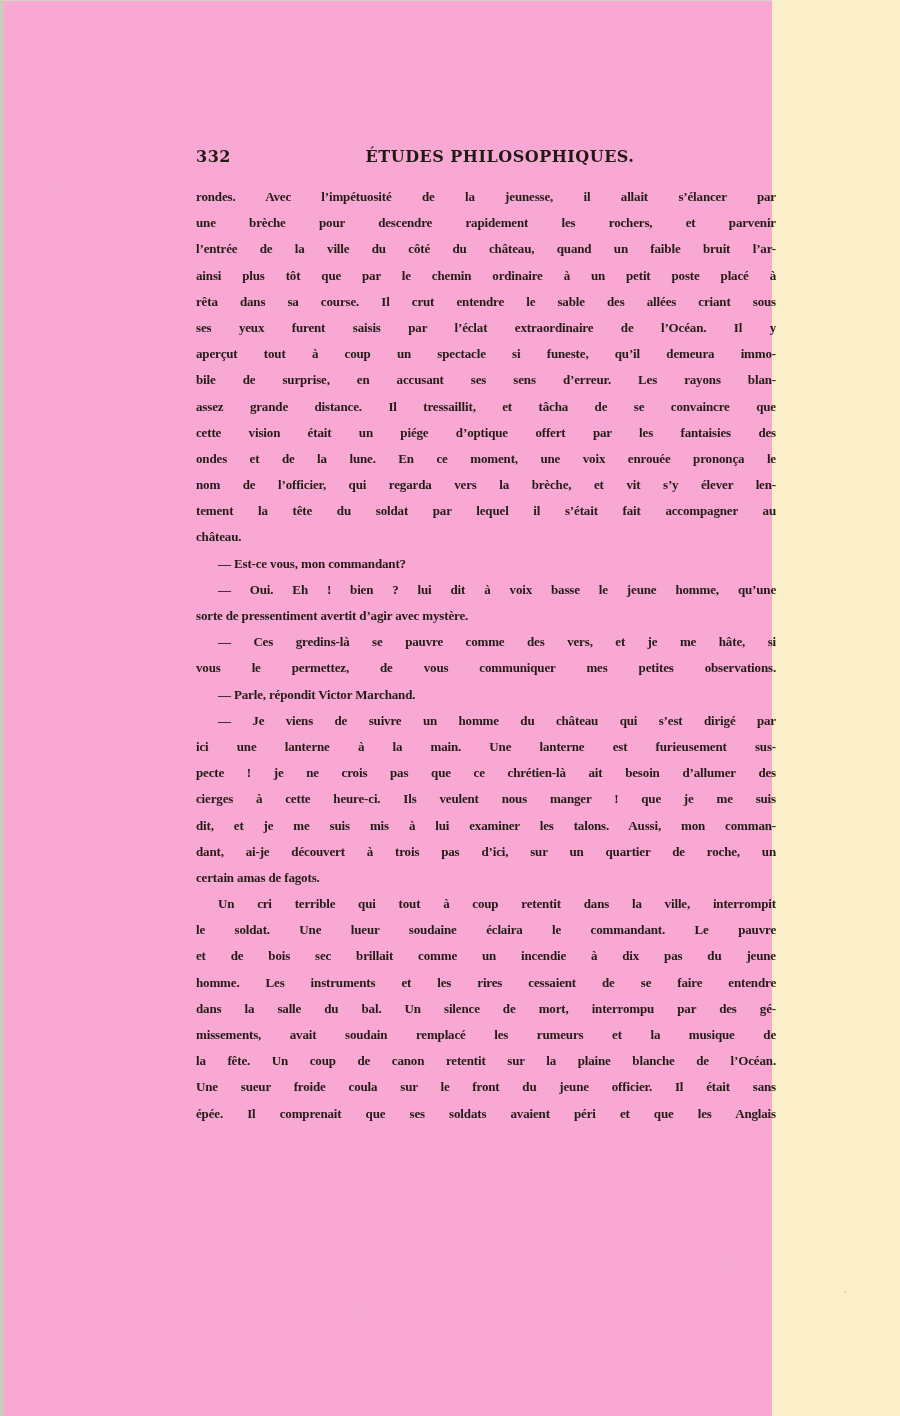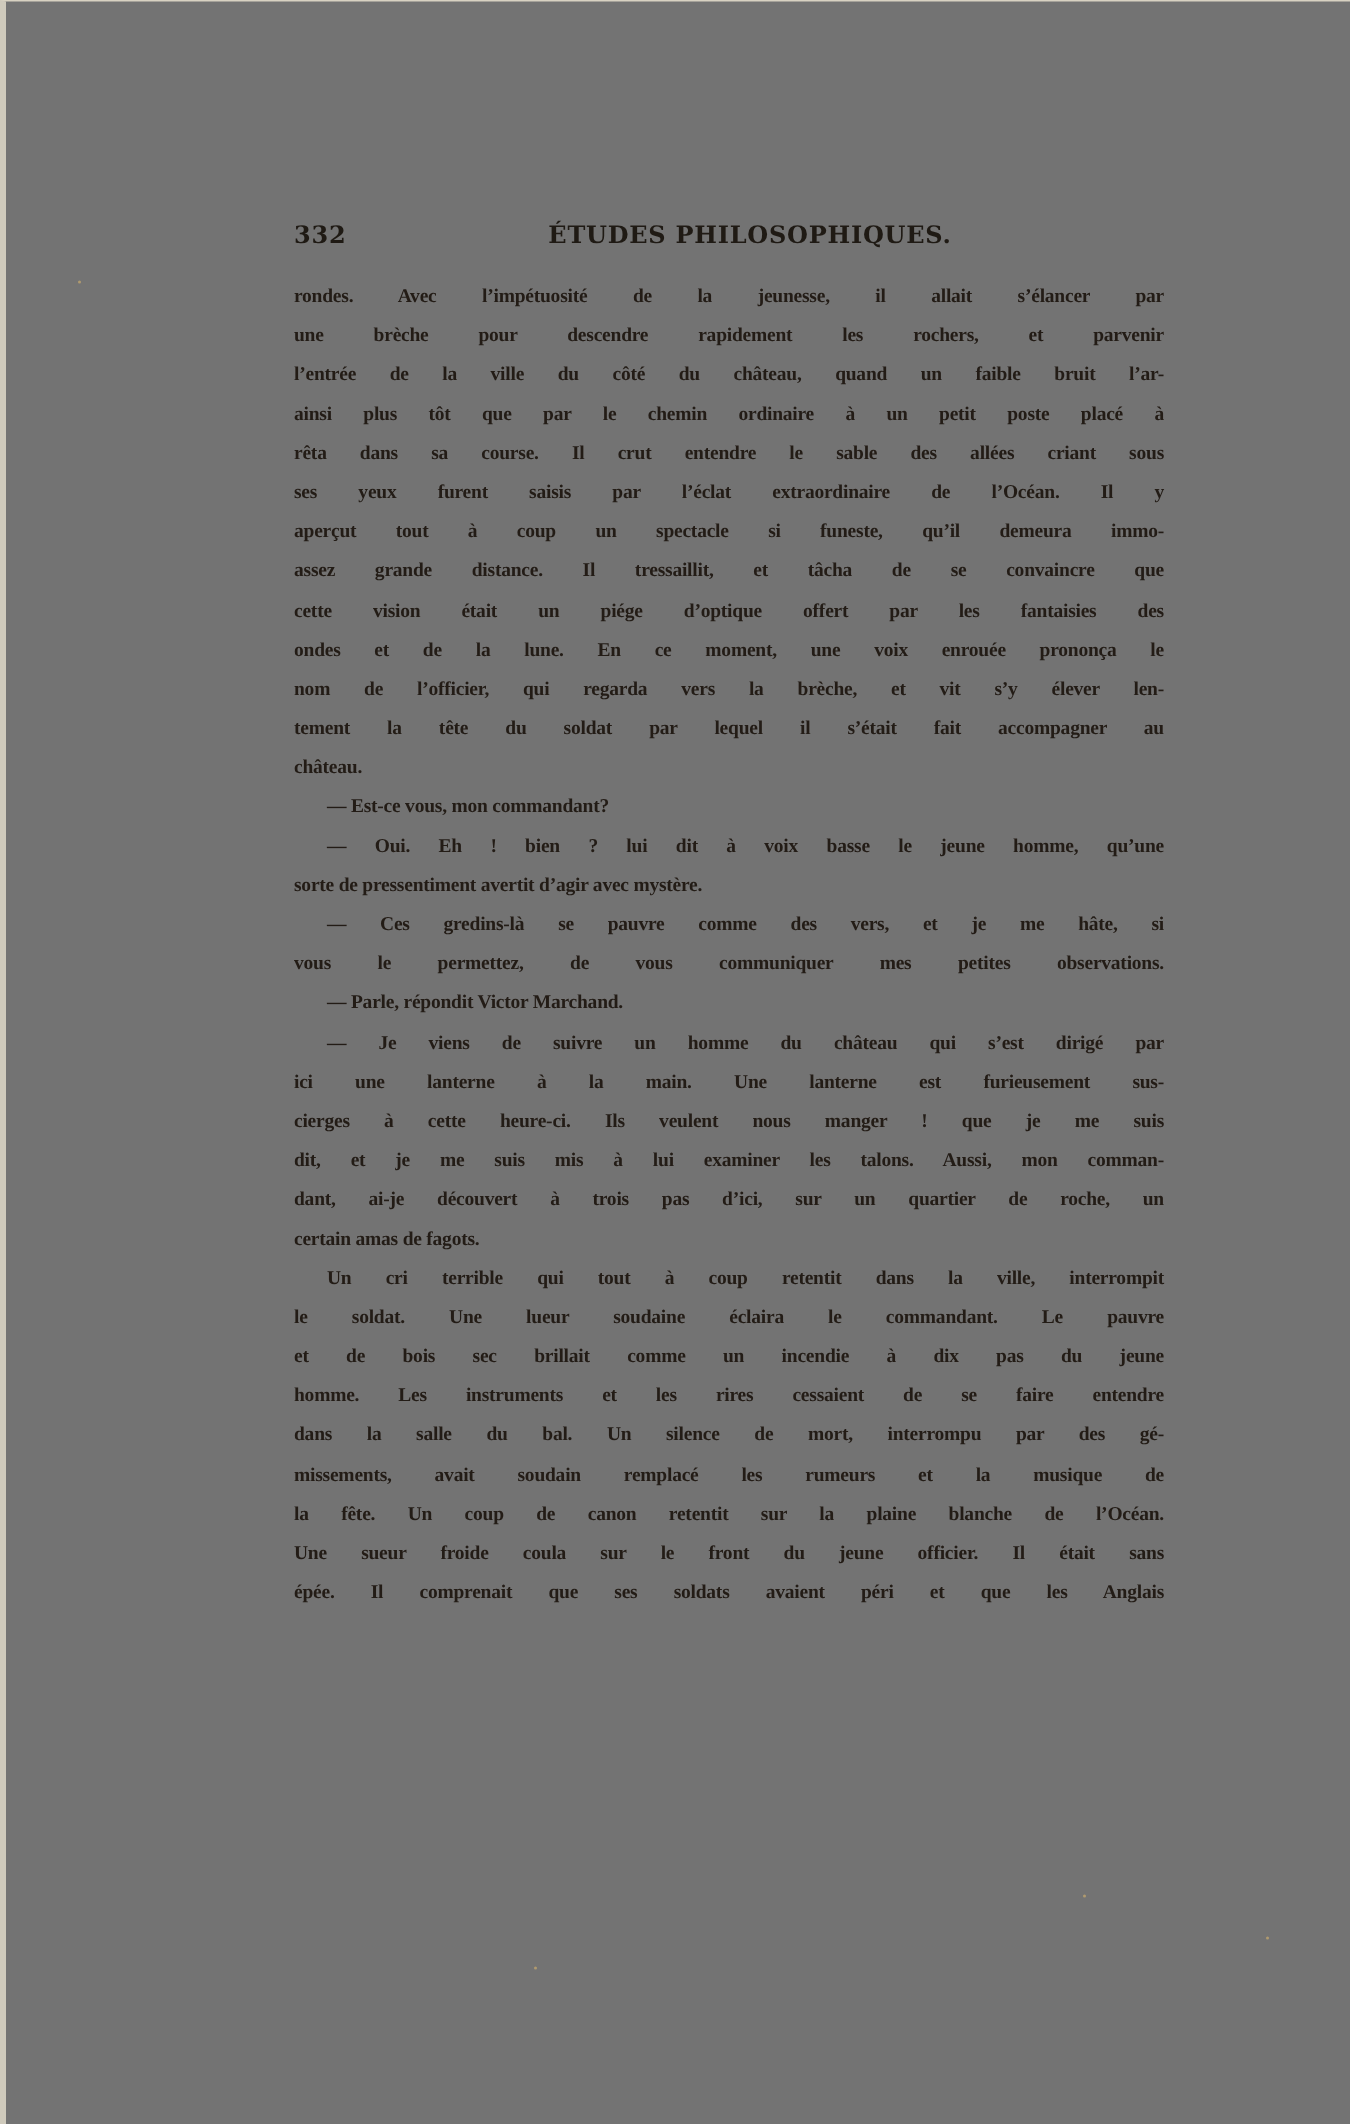--- a/index.html
+++ b/index.html
@@ -2,22 +2,22 @@
 <html><head>
   <meta charset="utf-8">
   <style>
     html, body { margin: 0; padding: 0; }
     body {
       width: 900px; height: 1416px; overflow: hidden;
       background: #fbefc9;
       position: relative;
     }
     .page {
-      position: absolute; left: 0; top: 0; width: 900px; height: 1416px;
-      background: #737373;
+      position: absolute; left: 0; top: 0; width: 772px; height: 1416px;
+      background: #f9a8d4;
       border-left: 4px solid #cfcabc;
       border-top: 1px solid #d8d2c2;
       box-sizing: border-box;
     }
     .header {
       position: absolute; left: 192px; top: 146px; width: 580px; height: 24px;
       font-family: "DejaVu Serif", serif;
       font-weight: bold; font-size: 16px; color: #1f1a14;
       letter-spacing: 0.5px;
     }
@@ -48,34 +48,36 @@
   </div>
 
   <div class="body-text" id="body-text">
       <span class="line">rondes. Avec l’impétuosité de la jeunesse, il allait s’élancer par</span>
       <span class="line">une brèche pour descendre rapidement les rochers, et parvenir</span>
       <span class="line">l’entrée de la ville du côté du château, quand un faible bruit l’ar-</span>
       <span class="line">ainsi plus tôt que par le chemin ordinaire à un petit poste placé à</span>
       <span class="line">rêta dans sa course. Il crut entendre le sable des allées criant sous</span>
       <span class="line">ses yeux furent saisis par l’éclat extraordinaire de l’Océan. Il y</span>
       <span class="line">aperçut tout à coup un spectacle si funeste, qu’il demeura immo-</span>
+      <span class="line">bile de surprise, en accusant ses sens d’erreur. Les rayons blan-</span>
       <span class="line">assez grande distance. Il tressaillit, et tâcha de se convaincre que</span>
       <span class="line">cette vision était un piége d’optique offert par les fantaisies des</span>
       <span class="line">ondes et de la lune. En ce moment, une voix enrouée prononça le</span>
       <span class="line">nom de l’officier, qui regarda vers la brèche, et vit s’y élever len-</span>
       <span class="line">tement la tête du soldat par lequel il s’était fait accompagner au</span>
       <span class="line last">château.</span>
       <span class="line indent last">— Est-ce vous, mon commandant?</span>
       <span class="line indent">— Oui. Eh ! bien ? lui dit à voix basse le jeune homme, qu’une</span>
       <span class="line last">sorte de pressentiment avertit d’agir avec mystère.</span>
       <span class="line indent">— Ces gredins-là se pauvre comme des vers, et je me hâte, si</span>
       <span class="line">vous le permettez, de vous communiquer mes petites observations.</span>
       <span class="line indent last">— Parle, répondit Victor Marchand.</span>
       <span class="line indent">— Je viens de suivre un homme du château qui s’est dirigé par</span>
       <span class="line">ici une lanterne à la main. Une lanterne est furieusement sus-</span>
+      <span class="line">pecte ! je ne crois pas que ce chrétien-là ait besoin d’allumer des</span>
       <span class="line">cierges à cette heure-ci. Ils veulent nous manger ! que je me suis</span>
       <span class="line">dit, et je me suis mis à lui examiner les talons. Aussi, mon comman-</span>
       <span class="line">dant, ai-je découvert à trois pas d’ici, sur un quartier de roche, un</span>
       <span class="line last">certain amas de fagots.</span>
       <span class="line indent">Un cri terrible qui tout à coup retentit dans la ville, interrompit</span>
       <span class="line">le soldat. Une lueur soudaine éclaira le commandant. Le pauvre</span>
       <span class="line">et de bois sec brillait comme un incendie à dix pas du jeune</span>
       <span class="line">homme. Les instruments et les rires cessaient de se faire entendre</span>
       <span class="line">dans la salle du bal. Un silence de mort, interrompu par des gé-</span>
       <span class="line">missements, avait soudain remplacé les rumeurs et la musique de</span>

